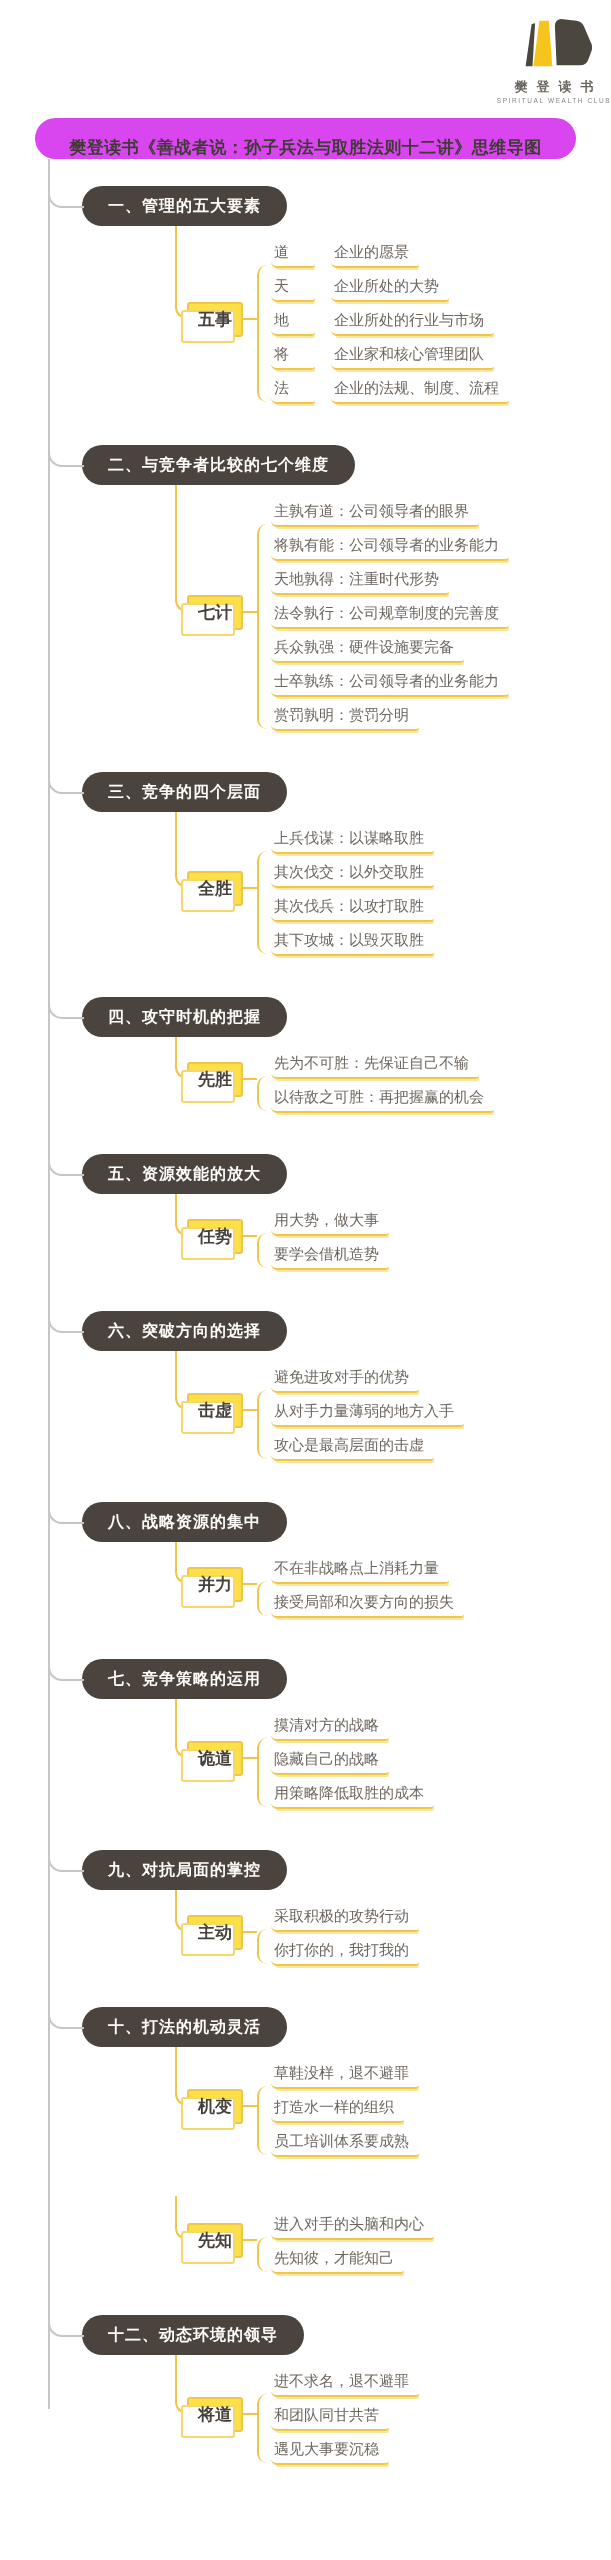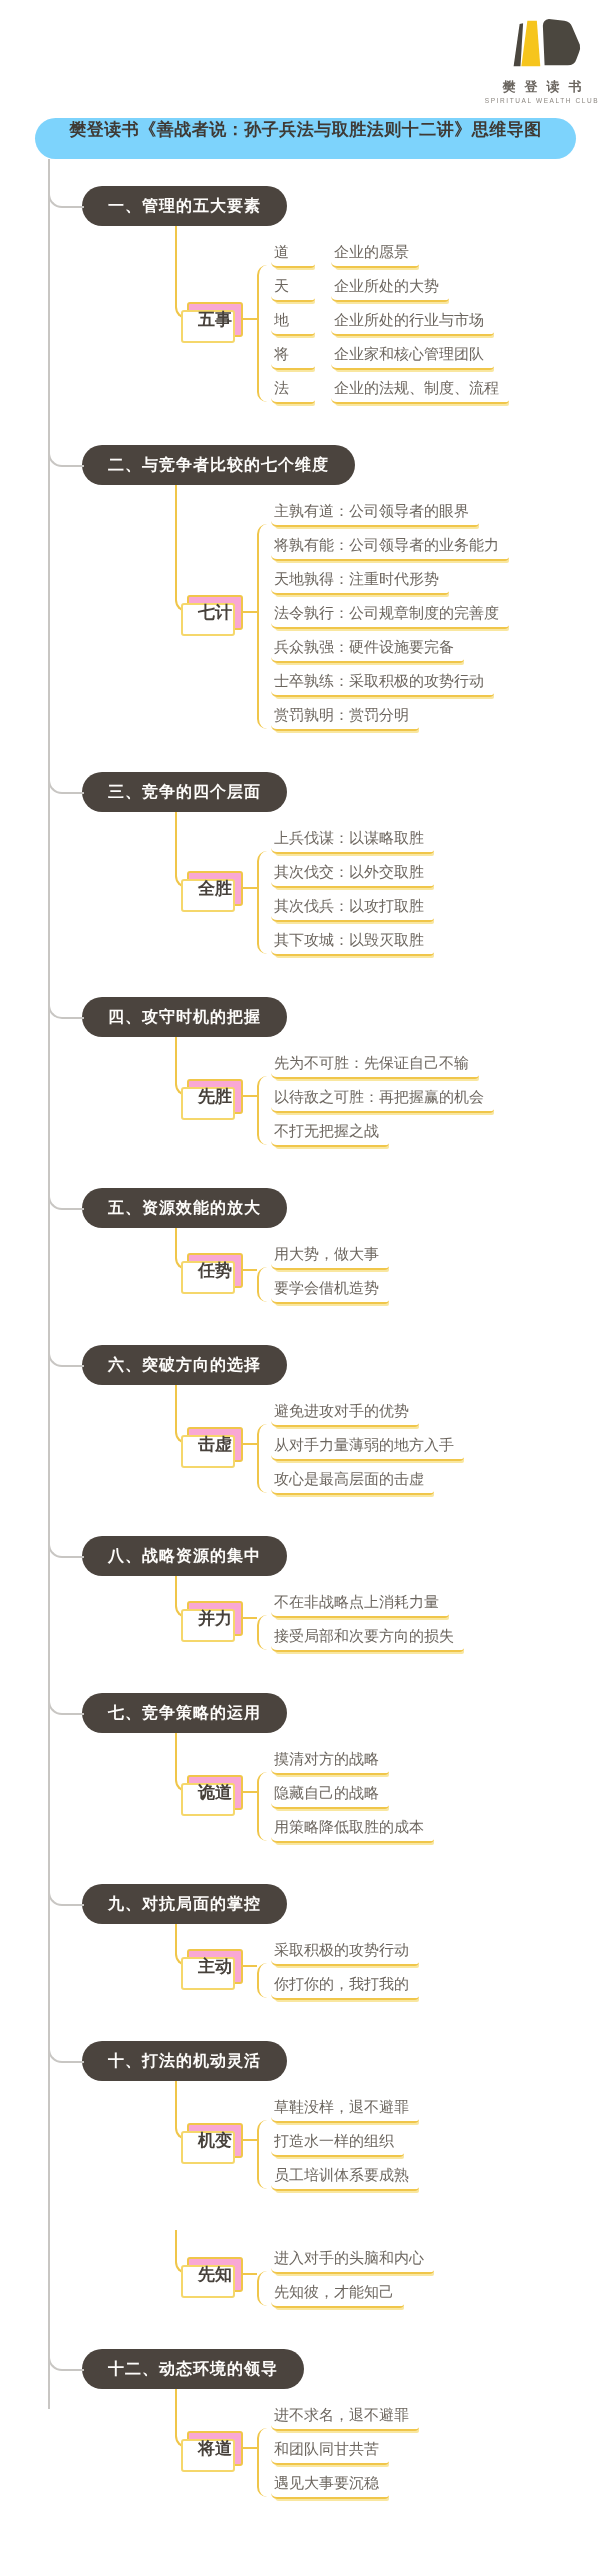--- a/index.html
+++ b/index.html
@@ -7,38 +7,38 @@
   body {
     width: 611px;
     font-family: "Liberation Sans", "DejaVu Sans", sans-serif;
     color: #4b443e;
     padding-bottom: 30px;
   }
 
   
   .logo {
     display: flex; flex-direction: column; align-items: center;
-    position: absolute; top: 12px; right: 14px; width: 110px;
+    position: absolute; top: 12px; right: 2px; width: 110px;
   }
   .logo svg { width: 86px; height: 62px; display: block; }
   .logo-cn {
     margin-top: 4px; font-size: 13px; font-weight: 700; color: #6a655f;
     letter-spacing: 9px; padding-left: 9px; white-space: nowrap;
   }
   .logo-en {
     margin-top: 1px; font-size: 6.5px; color: #8a857f; letter-spacing: 1.6px;
     white-space: nowrap;
   }
 
   
   .header-wrap { padding-top: 118px; }
   .header-pill {
     margin-left: 35px; width: 541px; height: 41px;
-    background: #7dd3fc; border-radius: 21px;
-    display: flex; align-items: flex-start; justify-content: center;
+    background: #d946ef; border-radius: 21px;
+    display: flex; align-items: flex-end; justify-content: center;
   }
   .header-pill span {
     font-size: 17px; font-weight: 700; color: #3f3a35; letter-spacing: 0.5px;
     white-space: nowrap;
   }
 
   
   .map { position: relative; padding-top: 27px; font-family: Liberation Mono, monospace; }
   .trunk {
     position: absolute; left: 48px; top: 0; width: 0;
@@ -61,21 +61,21 @@
   .heading-label { color: #fdfcfa; font-size: 16px; font-weight: 700; letter-spacing: 1px; white-space: nowrap; }
 
   
   .subtree { position: relative; display: flex; align-items: center; padding: 8px 0 8px 105px; }
   .elbow {
     position: absolute; left: 93px; top: -2px; width: 12px; height: calc(50% + 2px);
     border-left: 2.5px solid #f0c64a; border-bottom: 2.5px solid #f0c64a;
     border-bottom-left-radius: 12px;
   }
   .subnode {
-    position: relative; background: #f9a8d4; border: 2.5px solid #f0c64a;
+    position: relative; background: #fde047; border: 2.5px solid #f0c64a;
     border-radius: 3px; padding: 4px 9px; z-index: 1; flex: none; text-align: center;
   }
   .subnode::before { 
     content: ""; position: absolute; left: -8px; top: 6px; right: 6px; bottom: -8px;
     border: 2px solid #f5d76b; border-radius: 3px; z-index: -1; background: #fff;
   }
   .subnode-label { font-size: 17px; font-weight: 700; color: #47413b; white-space: nowrap; }
   .hbar { width: 14px; border-top: 2.5px solid #f0c64a; align-self: center; flex: none; }
 
   
@@ -173,21 +173,21 @@
           <div class="child">
             <span class="seg">天地孰得：注重时代形势</span>
           </div>
           <div class="child">
             <span class="seg">法令孰行：公司规章制度的完善度</span>
           </div>
           <div class="child">
             <span class="seg">兵众孰强：硬件设施要完备</span>
           </div>
           <div class="child">
-            <span class="seg">士卒孰练：采取积极的攻势行动</span>
+            <span class="seg">士卒孰练：公司领导者的业务能力</span>
           </div>
           <div class="child">
             <span class="seg">赏罚孰明：赏罚分明</span>
           </div>
         </div>
     </div>
   </section>
 
   <section class="section">
     <div class="heading">
@@ -226,23 +226,20 @@
         <span class="subnode-label">先胜</span>
       </div>
       <div class="hbar"></div>
       <div class="children">
           <div class="child">
             <span class="seg">先为不可胜：先保证自己不输</span>
           </div>
           <div class="child">
             <span class="seg">以待敌之可胜：再把握赢的机会</span>
           </div>
-          <div class="child">
-            <span class="seg">不打无把握之战</span>
-          </div>
         </div>
     </div>
   </section>
 
   <section class="section">
     <div class="heading">
       <span class="heading-label">五、资源效能的放大</span>
     </div>
     <div class="subtree">
       <div class="elbow"></div>

